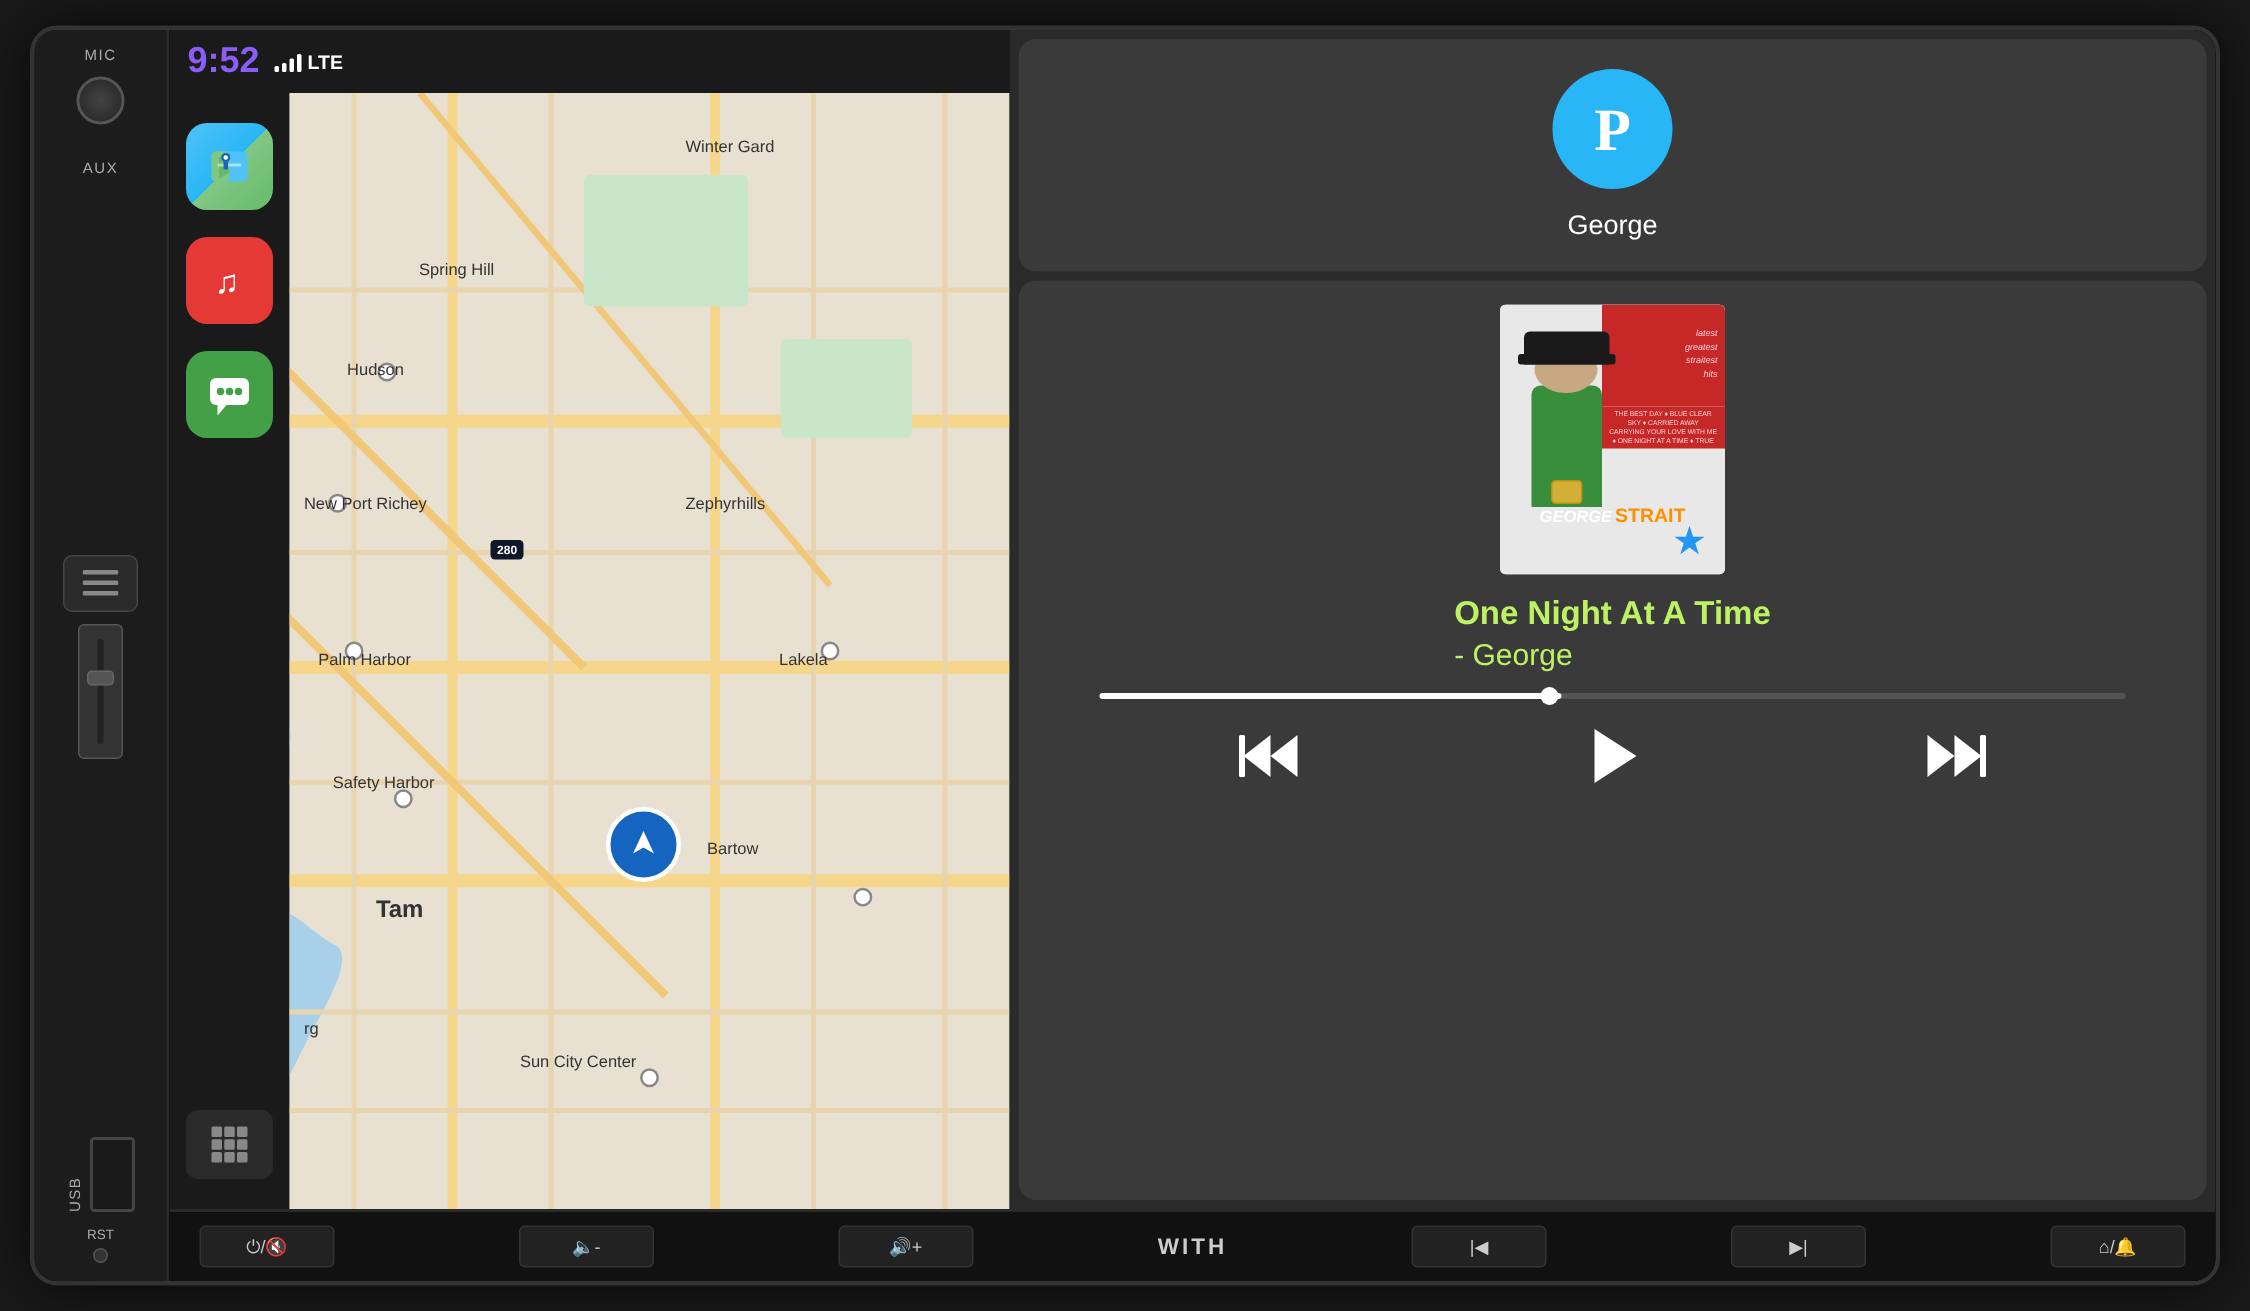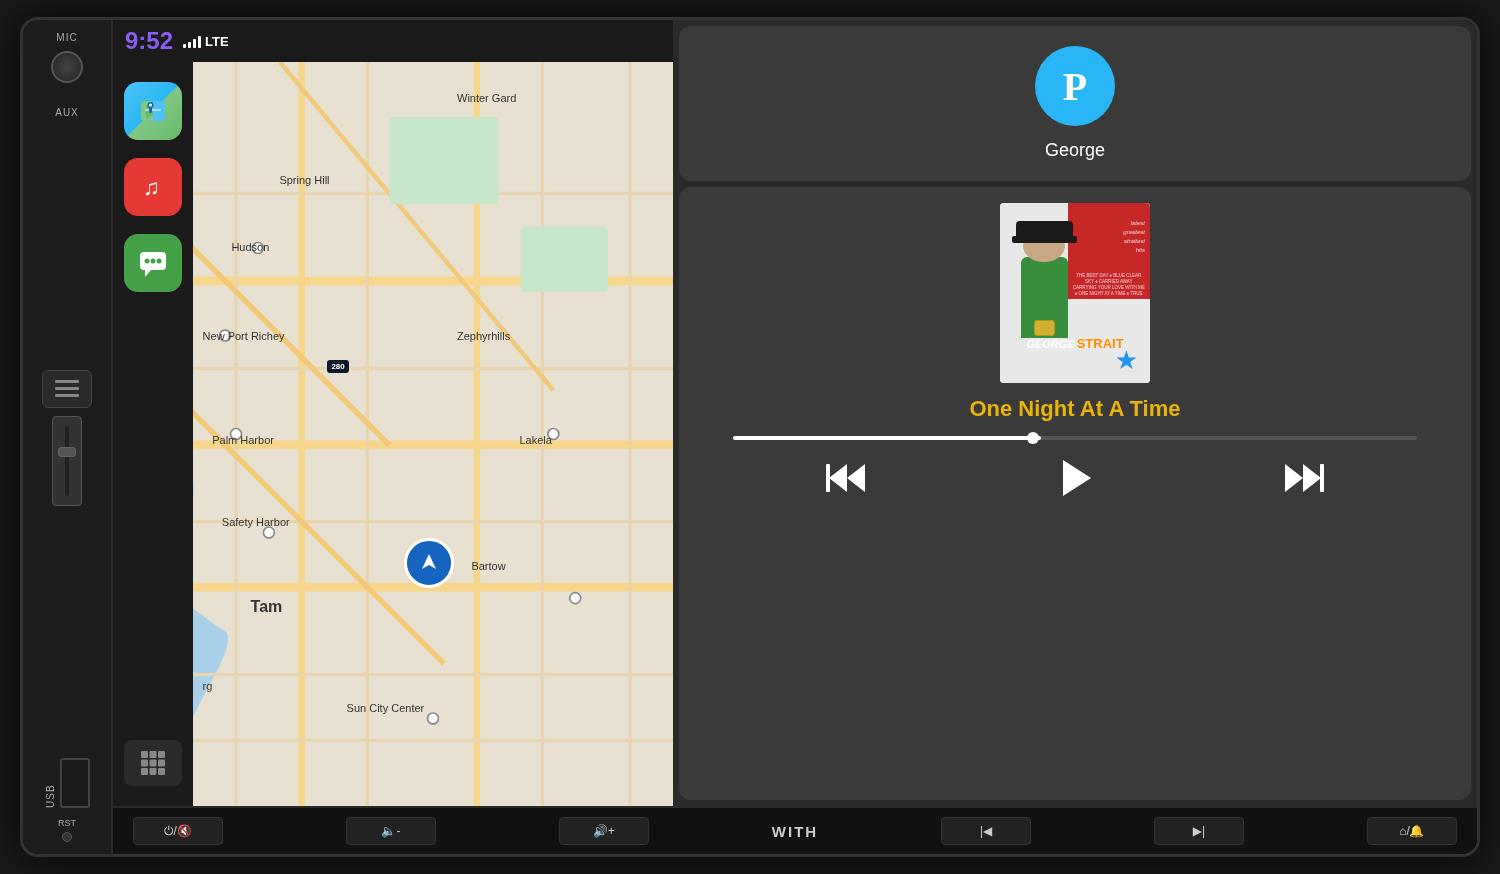--- a/index.html
+++ b/index.html
@@ -298,21 +298,21 @@
 
     
     .george-strait-art {
       width: 100%;
       height: 100%;
       position: relative;
       background: #f5f5f5;
     }
 
     .song-title {
-      color: #eab308;
+      color: #bef264;
       font-size: 22px;
       font-weight: 600;
       text-align: left;
       line-height: 1.3;
     }
 
     .progress-bar-container {
       width: 90%;
       height: 4px;
       background: #555;
@@ -639,20 +639,21 @@
                   <span style="color:#fff;font-size:11px;font-weight:700;font-style:italic;">GEORGE</span>
                   <span style="color:#ff8f00;font-size:13px;font-weight:900;">STRAIT</span>
                 </div>
 
                 <div style="position:absolute;bottom:4%;right:8%;color:#2196f3;font-size:26px;">★</div>
               </div>
             </div>
 
             <div style="text-align:center;">
               <div class="song-title">One Night At A Time</div>
+              <div class="song-title" style="font-size:20px;font-weight:500;">- George</div>
             </div>
 
             <div class="progress-bar-container">
               <div class="progress-bar-fill"></div>
               <div class="progress-dot"></div>
             </div>
 
             <div class="music-controls">
               <button class="control-btn">
                 <svg width="44" height="36" viewBox="0 0 44 36">

